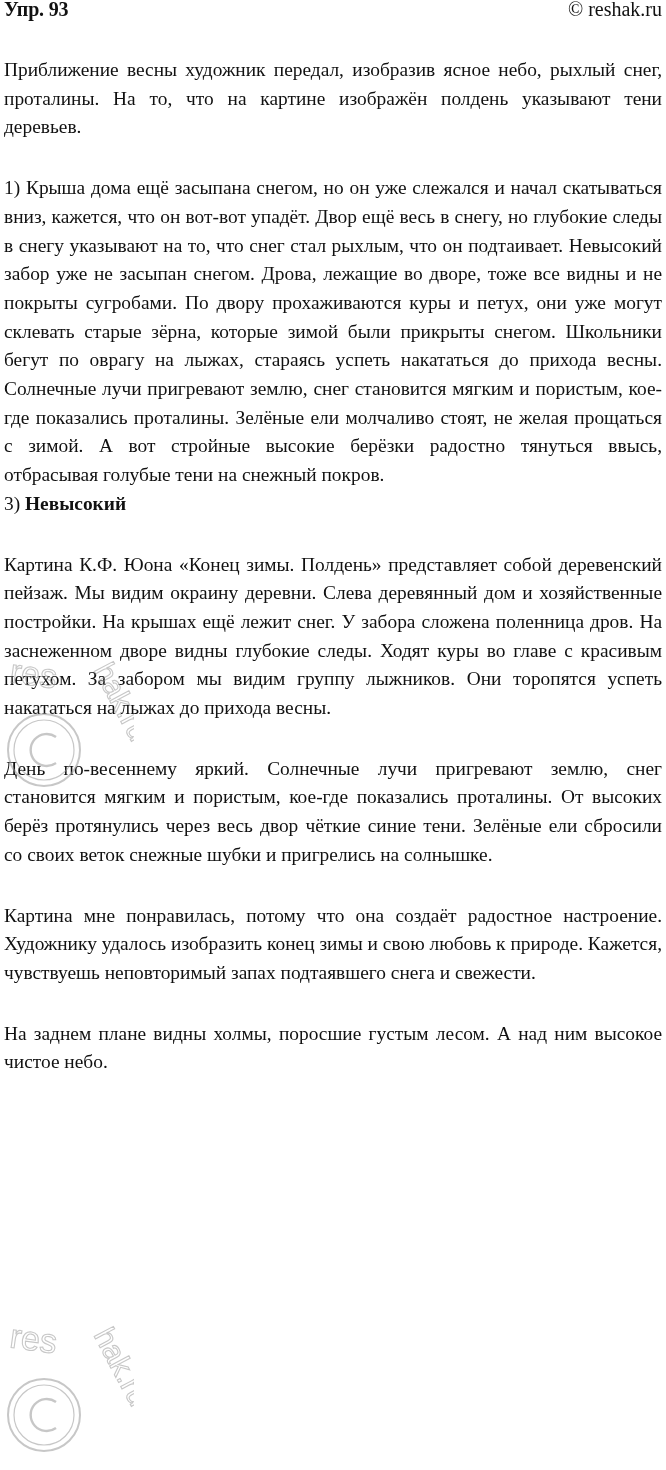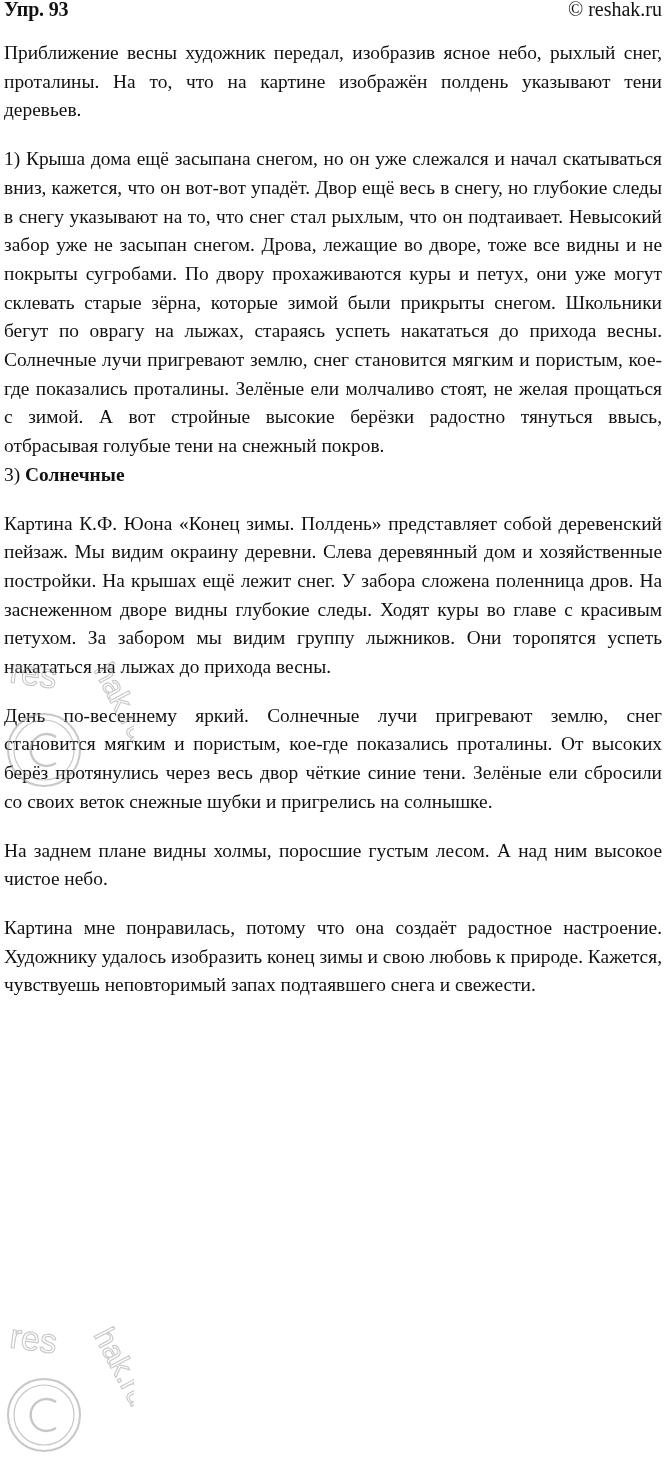--- a/index.html
+++ b/index.html
@@ -38,24 +38,24 @@
       font-size: 20px;
       padding-right: 0;
     }
     .para {
       font-size: 19.4px;
       line-height: 28.7px;
       text-align: justify;
       margin: 0;
     }
     .para.gap-before {
-      margin-top: 20px;
+      margin-top: 32px;
     }
     .para.first {
-      margin-top: 11px;
+      margin-top: 28px;
     }
     .label-bold {
       font-weight: bold;
     }
     .watermark {
       position: absolute;
       pointer-events: none;
       opacity: 0.55;
     }
     .wm1 { left: 4px; top: 655px; }
@@ -69,29 +69,29 @@
   <div class="header">
     <span class="ex-title">Упр. 93</span>
     <span class="copyright">© reshak.ru</span>
   </div>
 
   <p class="para first">Приближение весны художник передал, изобразив ясное небо, рыхлый снег, проталины. На то, что на картине изображён полдень указывают тени деревьев.</p>
 
   <p class="para gap-before">1) Крыша дома ещё засыпана снегом, но он уже слежался и начал скатываться вниз, кажется, что он вот-вот упадёт. Двор ещё весь в снегу, но глубокие следы в снегу указывают на то, что снег стал рыхлым, что он подтаивает. Невысокий забор уже не засыпан снегом. Дрова, лежащие во дворе, тоже все видны и не покрыты сугробами. По двору прохаживаются куры и петух, они уже могут склевать старые зёрна, которые зимой были прикрыты снегом. Школьники бегут по оврагу на лыжах, стараясь успеть накататься до прихода весны. Солнечные лучи пригревают землю, снег становится мягким и пористым, кое-где показались проталины. Зелёные ели молчаливо стоят, не желая прощаться с зимой. А вот стройные высокие берёзки радостно тянуться ввысь, отбрасывая голубые тени на снежный покров.</p>
 
 
-  <p class="para"><span>3) </span><span class="label-bold">Солнечные</span></p>
+  <p class="para"><span>3) </span><span class="label-bold">Невысокий</span></p>
 
   <p class="para gap-before">Картина К.Ф. Юона «Конец зимы. Полдень» представляет собой деревенский пейзаж. Мы видим окраину деревни. Слева деревянный дом и хозяйственные постройки. На крышах ещё лежит снег. У забора сложена поленница дров. На заснеженном дворе видны глубокие следы. Ходят куры во главе с красивым петухом. За забором мы видим группу лыжников. Они торопятся успеть накататься на лыжах до прихода весны.</p>
 
   <p class="para gap-before">День по-весеннему яркий. Солнечные лучи пригревают землю, снег становится мягким и пористым, кое-где показались проталины. От высоких берёз протянулись через весь двор чёткие синие тени. Зелёные ели сбросили со своих веток снежные шубки и пригрелись на солнышке.</p>
 
+  <p class="para gap-before">Картина мне понравилась, потому что она создаёт радостное настроение. Художнику удалось изобразить конец зимы и свою любовь к природе. Кажется, чувствуешь неповторимый запах подтаявшего снега и свежести.</p>
+
   <p class="para gap-before">На заднем плане видны холмы, поросшие густым лесом. А над ним высокое чистое небо.</p>
-
-  <p class="para gap-before">Картина мне понравилась, потому что она создаёт радостное настроение. Художнику удалось изобразить конец зимы и свою любовь к природе. Кажется, чувствуешь неповторимый запах подтаявшего снега и свежести.</p>
 
 </div>
 
 <div class="watermark wm1">
   <svg width="130" height="150" viewBox="0 0 130 150">
     <circle cx="40" cy="95" r="36" fill="none" stroke="#9a9a9a" stroke-width="2"></circle>
     <circle cx="40" cy="95" r="30" fill="none" stroke="#9a9a9a" stroke-width="1.2"></circle>
     <path d="M52 82 A 16 16 0 1 0 52 108" fill="none" stroke="#9a9a9a" stroke-width="2.4"></path>
     <text x="6" y="32" font-family="Liberation Sans, sans-serif" font-size="34" fill="none" stroke="#9a9a9a" stroke-width="1.1" transform="rotate(8 40 20)">res</text>
     <text x="62" y="20" font-family="Liberation Sans, sans-serif" font-size="30" fill="none" stroke="#9a9a9a" stroke-width="1.1" transform="rotate(62 80 40)">hak.ru</text>

